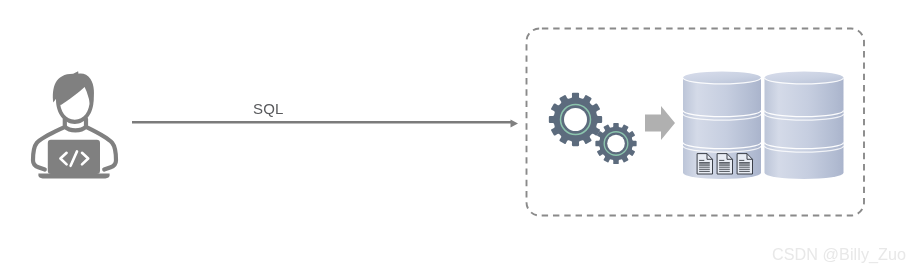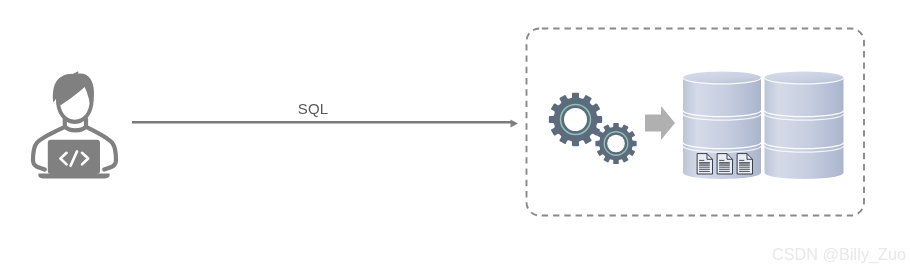--- a/index.html
+++ b/index.html
@@ -1,20 +1,20 @@
 <!DOCTYPE html>
 <html><head>
 <meta charset="utf-8">
 <style>
   html,body{margin:0;padding:0;}
   body{width:910px;height:270px;background:#ffffff;
        font-family:"Liberation Sans",sans-serif;overflow:hidden;}
   .stage{position:relative;width:910px;height:270px;}
   .abs{position:absolute;}
-  #sql-label{left:253px;top:100.2px;width:120px;text-align:center;
+  #sql-label{left:253px;top:100.2px;width:120px;
              font-size:15px;color:#58595c;letter-spacing:.2px;}
   #watermark{left:772px;top:245px;font-size:16.2px;color:#e8e8e8;
              letter-spacing:.05px;white-space:nowrap;}
 </style>
 </head>
 <body>
 
 <div class="stage">
 
   <svg class="abs" style="left:0;top:0;" width="910" height="270">

